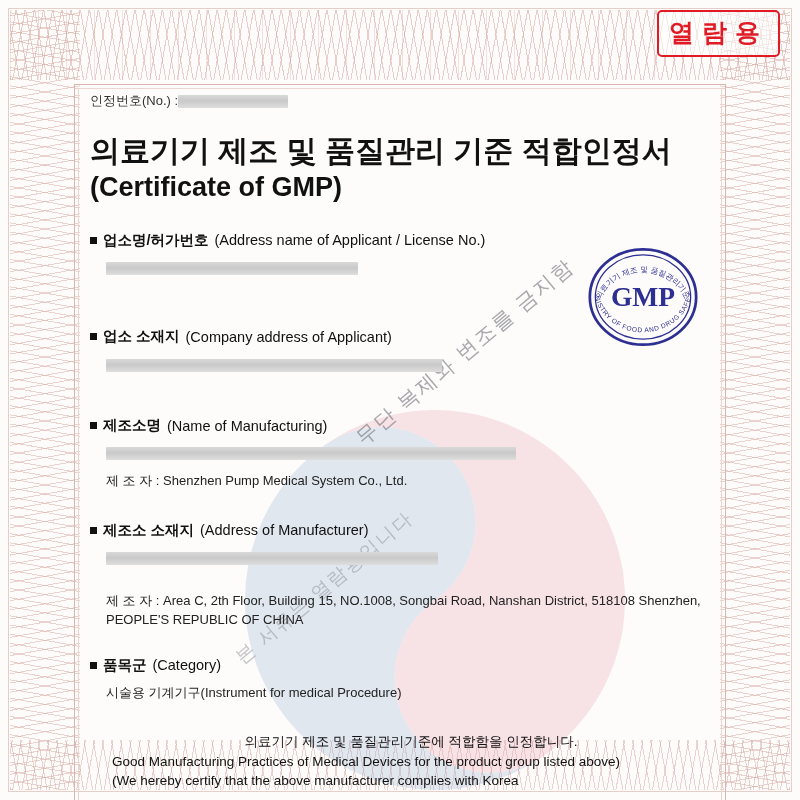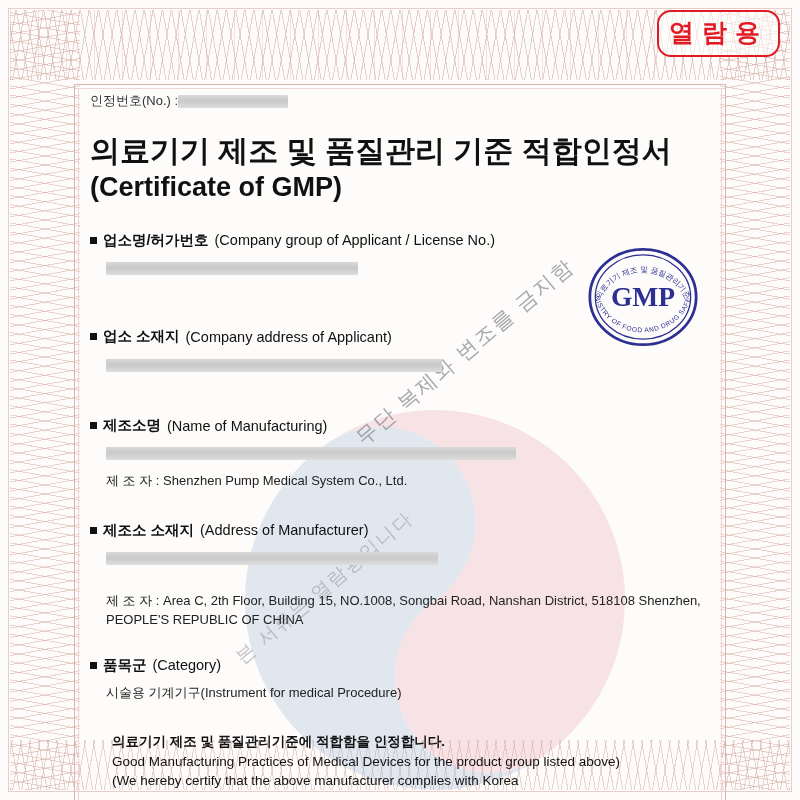--- a/index.html
+++ b/index.html
@@ -114,21 +114,21 @@
     white-space: nowrap;
     pointer-events: none;
   }
 
   
   .view-stamp {
     position: absolute;
     right: 20px;
     top: 10px;
     border: 2px solid #e01b24;
-    border-radius: 14px;
+    border-radius: 5px;
     padding: 4px 10px 6px 10px;
     color: #e01b24;
     font-size: 25px;
     font-weight: bold;
     letter-spacing: 8px;
     background: rgba(255,255,255,0.55);
     z-index: 30;
   }
   .view-stamp span { display: inline-block; }
 
@@ -197,21 +197,21 @@
   }
   .sec-body .redact { margin: 2px 0; }
 
   .statement {
     margin-top: 30px;
     padding-left: 22px;
     font-size: 13.5px;
     color: #111;
     line-height: 1.45;
   }
-  .statement .ko { font-weight: bold; }
+  .statement .ko { font-weight: normal; text-align: center; }
 
   
   .gmp-seal {
     position: absolute;
     right: 92px;
     top: 242px;
     width: 130px;
     height: 110px;
     z-index: 12;
   }
@@ -267,21 +267,21 @@
 
     <div class="title-block">
       <div class="title-ko">의료기기 제조 및 품질관리 기준 적합인정서</div>
       <div class="title-en">(Certificate of GMP)</div>
     </div>
 
     <div class="section">
       <div class="sec-head">
         <span class="sec-bullet"></span>
         <span>업소명/허가번호</span>
-        <span class="sec-head-en">(Company group of Applicant / License No.)</span>
+        <span class="sec-head-en">(Address name of Applicant / License No.)</span>
       </div>
       <div class="sec-body">
         <div class="redact" style="width:252px;height:13px;"></div>
       </div>
     </div>
 
     <div class="section" style="margin-top:50px;">
       <div class="sec-head">
         <span class="sec-bullet"></span>
         <span>업소 소재지</span>

